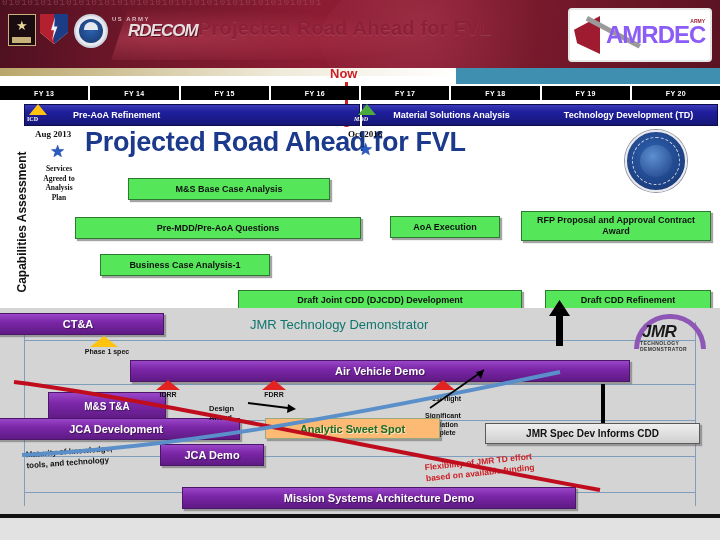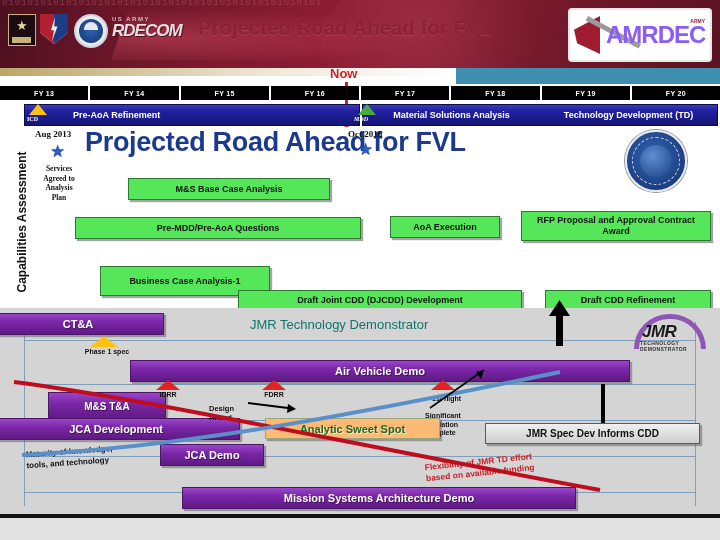--- a/index.html
+++ b/index.html
@@ -33,21 +33,21 @@
     clip-path:polygon(60% 0,20% 55%,50% 55%,30% 100%,85% 40%,52% 40%);z-index:2;}
   #logo3{left:74px;width:30px;height:30px;border-radius:50%;background:#e8eaf0;border:2px solid #cfd4de;
     position:relative;overflow:hidden;}
   #logo3:before{content:"";position:absolute;left:3px;top:3px;right:3px;bottom:3px;border-radius:50%;
     background:radial-gradient(circle at 50% 45%,#2c63b0,#17356b);}
   #logo3 .chute{position:absolute;left:8px;top:6px;width:14px;height:8px;border-radius:14px 14px 0 0;
     background:#e5e8ef;z-index:2;}
   #rdecomWrap{position:absolute;left:112px;top:16px;}
   #rdecomSmall{font-size:6px;color:#d9b9c2;letter-spacing:1.5px;font-weight:bold;}
   #rdecomBig{font-size:17px;font-weight:bold;font-style:italic;color:#e7dde0;letter-spacing:-1px;
-    line-height:17px;text-shadow:1px 1px 0 #57101f;}
+    line-height:17px;text-shadow:1px 1px 0 #57101f;margin-left:16px;}
 
   #amrdec{position:absolute;right:8px;top:8px;width:140px;height:50px;background:#fff;
     border:2px solid #e8e8e8;border-radius:4px;overflow:hidden;}
   #amrdec .axe{position:absolute;left:4px;top:4px;width:48px;height:42px;}
   #amrdec .axe .blade{position:absolute;left:0;top:2px;width:26px;height:38px;background:#9e1b30;
     clip-path:polygon(100% 0,100% 100%,12% 72%,0 36%);}
   #amrdec .axe .handle{position:absolute;left:14px;top:2px;width:60px;height:5px;background:#9a9a9a;
     transform:rotate(28deg);transform-origin:0 0;}
   #amrdecTxt{position:absolute;left:36px;top:11px;font-size:24px;font-weight:bold;color:#8b5cf6;
     letter-spacing:-1px;font-family:"Liberation Sans",sans-serif;}
@@ -257,21 +257,21 @@
   <div class="mdate" style="left:348px;top:129px">Oct 2016</div>
   <div class="mstar" style="left:358px;top:141px">★</div>
 
   <div id="seal">
     <div class="ring"></div>
     <div class="globe2"></div>
   </div>
 
   <div class="gbox" style="left:128px;top:178px;width:202px;height:22px">M&amp;S Base Case Analysis</div>
   <div class="gbox" style="left:75px;top:217px;width:286px;height:22px">Pre-MDD/Pre-AoA Questions</div>
-  <div class="gbox" style="left:100px;top:266px;width:170px;height:30px">Business Case Analysis-1</div>
+  <div class="gbox" style="left:100px;top:254px;width:170px;height:22px">Business Case Analysis-1</div>
   <div class="gbox" style="left:390px;top:216px;width:110px;height:22px">AoA Execution</div>
   <div class="gbox" style="left:521px;top:211px;width:190px;height:30px">RFP Proposal and Approval Contract Award</div>
   <div class="gbox" style="left:238px;top:290px;width:284px;height:20px">Draft Joint CDD (DJCDD) Development</div>
   <div class="gbox" style="left:545px;top:290px;width:166px;height:20px">Draft CDD Refinement</div>
 
   <div id="lowerPanel">
     <div class="hline" style="top:32px"></div>
     <div class="hline" style="top:76px"></div>
     <div class="hline" style="top:112px"></div>
     <div class="hline" style="top:148px"></div>

